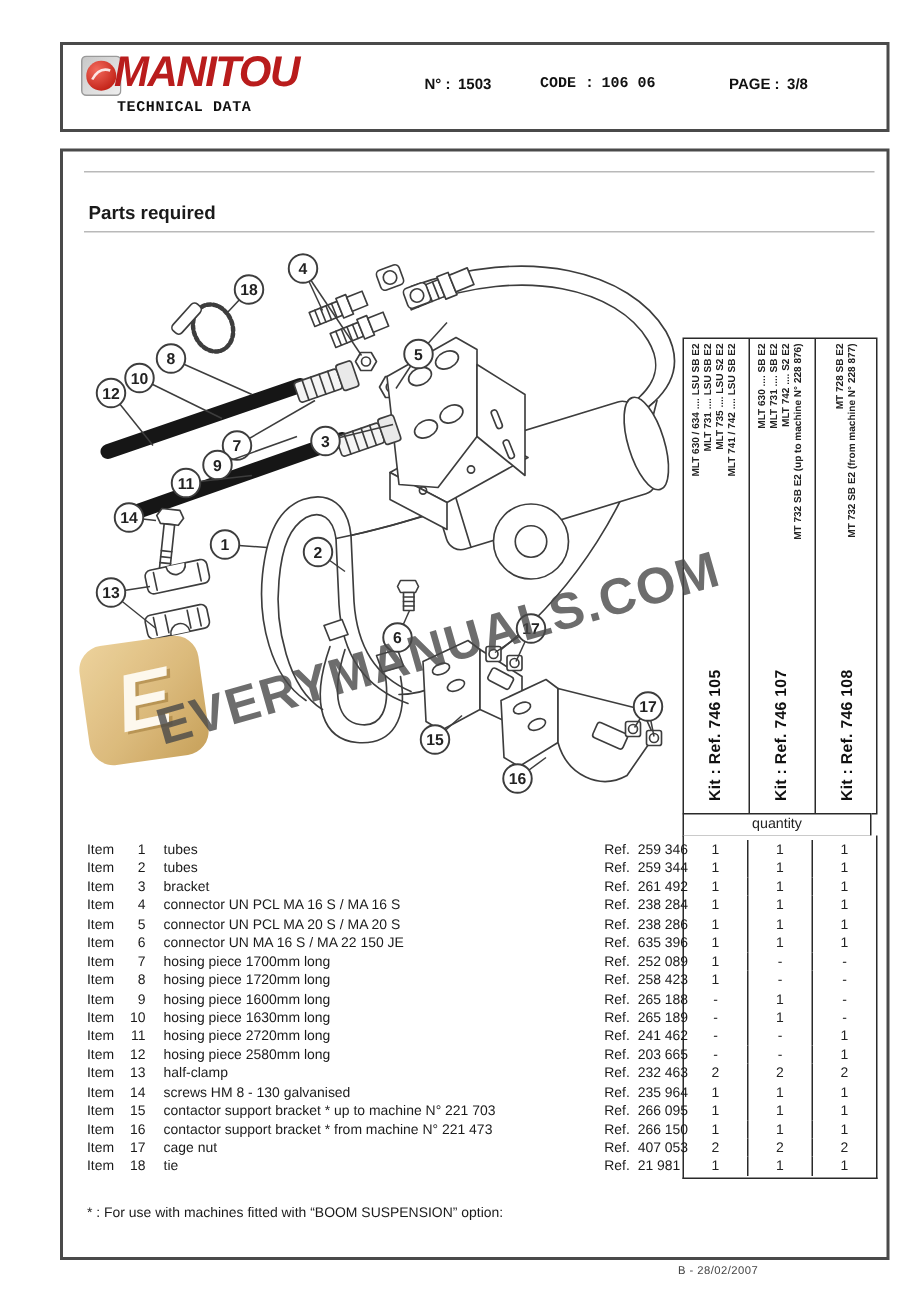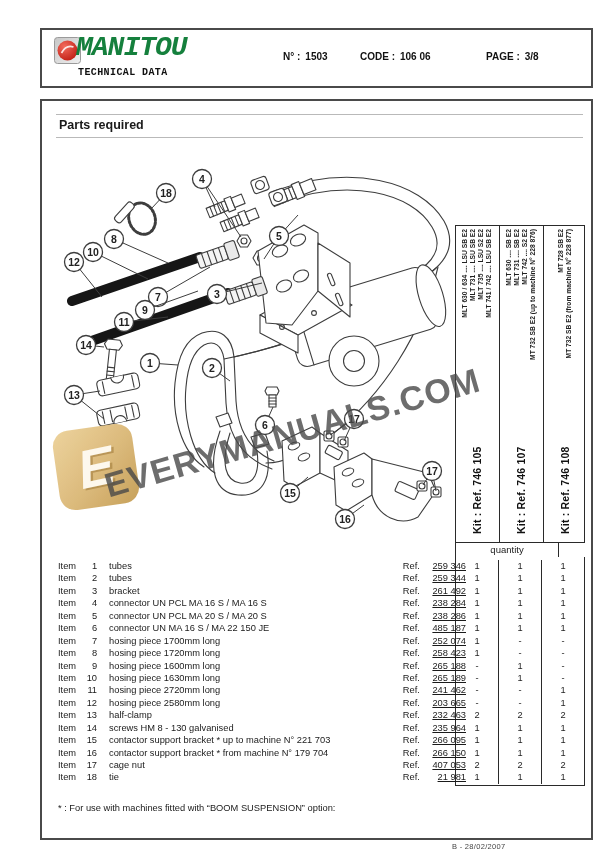--- a/index.html
+++ b/index.html
@@ -2,61 +2,61 @@
 <html><head>
 <meta charset="utf-8">
 <style>
   html,body{margin:0;padding:0;background:#fff;}
   body{width:612px;height:866px;overflow:hidden;font-family:"Liberation Sans",sans-serif;-webkit-font-smoothing:antialiased;}
   .page{position:relative;width:612px;height:866px;background:#fff;}
 
   
   .header-box{position:absolute;left:40px;top:28px;width:553px;height:60px;border:2px solid #4a4a4a;box-sizing:border-box;background:#fff;}
   .brand-icon{position:absolute;left:12px;top:7px;width:27px;height:27px;}
-  .brand-text{position:absolute;left:34px;top:2px;font-size:28px;font-weight:800;font-style:italic;letter-spacing:-1px;color:#15803d;transform:scaleY(1.02);font-family:Liberation Mono, monospace;}
+  .brand-text{position:absolute;left:34px;top:2px;font-size:28px;font-weight:800;font-style:italic;letter-spacing:-1px;color:#b91c1c;transform:scaleY(1.02);}
   .brand-sub{position:absolute;left:36px;top:37px;font-size:10px;font-weight:bold;letter-spacing:.4px;color:#111;font-family:Liberation Mono, monospace;}
   .hmeta{position:absolute;top:21px;font-size:10px;font-weight:bold;color:#111;white-space:nowrap;}
   .hmeta .lab{margin-right:5px;}
-  .m1{left:196px;margin-left:45px;} .m2{left:318px;} .m3{left:444px;}
+  .m1{left:196px;margin-left:45px;} .m2{left:318px;font-family:Liberation Mono, monospace;} .m3{left:444px;}
 
   
   .content-box{position:absolute;left:40px;top:99px;width:553px;height:741px;border:2px solid #4a4a4a;box-sizing:border-box;background:#fff;}
-  .section-title{position:absolute;left:14px;top:13px;width:524px;border-top:1px solid #b9b9b9;border-bottom:1px solid #b9b9b9;padding:3px 0 5px 3px;font-size:12.5px;font-weight:bold;color:#1a1a1a;}
+  .section-title{position:absolute;left:14px;top:13px;width:524px;border-top:1px solid #b9b9b9;border-bottom:1px solid #b9b9b9;padding:20px 0 5px 3px;font-size:12.5px;font-weight:bold;color:#1a1a1a;}
 
   
   #diagram-svg{position:absolute;left:10px;top:54px;width:405px;height:392px;z-index:1;}
 
   
   .watermark-text{position:absolute;left:56px;top:312px;width:392px;font-size:34px;font-weight:bold;letter-spacing:1px;color:rgba(72,72,72,.8);transform:rotate(-16deg);z-index:30;white-space:nowrap;pointer-events:none;}
   .watermark-logo{position:absolute;left:14px;top:326px;width:80px;height:80px;border-radius:16px;background:linear-gradient(135deg,#ecd096 0%,#d9b572 55%,#c39a4e 100%);opacity:.93;transform:rotate(-8deg);z-index:29;display:flex;align-items:center;justify-content:center;pointer-events:none;}
   .watermark-logo span{font-size:54px;font-weight:800;font-style:italic;color:#fdf8ec;text-shadow:2px 2px 0 rgba(150,110,40,.55);transform:rotate(-4deg);line-height:1;}
 
   
   #kit-table{position:absolute;left:413px;top:124px;width:130px;height:318px;border:1px solid #2a2a2a;box-sizing:border-box;background:#fff;z-index:2;}
   .kit-col{position:absolute;top:0;height:100%;width:43.33px;border-left:1px solid #2a2a2a;box-sizing:border-box;overflow:hidden;}
   .kit-col:first-child{border-left:none;}
   .kit-rot{position:absolute;left:0;top:0;width:316px;height:42px;transform:rotate(-90deg) translateX(-316px);transform-origin:0 0;display:flex;align-items:center;}
   .kit-ref{font-weight:bold;font-size:10.5px;margin-left:8px;white-space:nowrap;color:#111;letter-spacing:.2px;}
   .kit-models{margin-left:auto;display:flex;flex-direction:column;justify-content:center;height:100%;padding-right:3px;}
   .kit-model{font-size:6.7px;font-weight:bold;line-height:8.1px;white-space:nowrap;text-align:right;color:#222;}
 
-  .qty-header{position:absolute;left:413px;top:441px;width:104px;height:16px;border:1px solid #2a2a2a;box-sizing:border-box;text-align:center;font-size:9.5px;line-height:14px;color:#222;background:#fff;z-index:2;}
+  .qty-header{position:absolute;left:413px;top:441px;width:126px;height:16px;border:1px solid #2a2a2a;box-sizing:border-box;text-align:center;font-size:9.5px;line-height:14px;color:#222;background:#fff;z-index:2;}
   #qty-grid{position:absolute;left:413px;top:456px;width:130px;height:229px;border-left:1px solid #2a2a2a;border-right:1px solid #2a2a2a;border-bottom:1px solid #2a2a2a;box-sizing:border-box;padding-top:3px;background:#fff;z-index:2;}
   .qty-row{display:flex;height:12.45px;}
   .qty-cell{flex:1;text-align:center;font-size:9.3px;line-height:12.45px;color:#222;}
   .qty-cell + .qty-cell{border-left:1px solid #2a2a2a;}
 
   
   #items-list{position:absolute;left:16px;top:459px;width:408px;z-index:2;}
   .item-row{display:flex;height:12.45px;font-size:9.3px;line-height:12.45px;color:#1a1a1a;white-space:nowrap;}
   .c-itl{width:26px;}
   .c-num{width:16px;text-align:right;}
   .c-desc{width:273px;margin-left:12px;overflow:hidden;}
   .c-rfl{width:24px;margin-left:40px;}
-  .c-ref{width:44px;text-align:right;text-decoration:underline;}
+  .c-ref{width:44px;text-align:left;}
 
   .footnote{position:absolute;left:16px;top:702px;font-size:9.3px;color:#1a1a1a;z-index:2;text-align:center;}
   .doc-version{position:absolute;left:452px;top:842px;font-size:7.5px;color:#444;letter-spacing:.3px;}
 </style>
 </head>
 <body>
 
 <div class="page">
 
   <div class="header-box">
@@ -485,28 +485,28 @@
           <span class="c-num">5</span>
           <span class="c-desc">connector UN PCL MA 20 S / MA 20 S</span>
           <span class="c-rfl">Ref.</span>
           <span class="c-ref">238 286</span>
         </div>
         <div class="item-row">
           <span class="c-itl">Item</span>
           <span class="c-num">6</span>
           <span class="c-desc">connector UN MA 16 S / MA 22 150 JE</span>
           <span class="c-rfl">Ref.</span>
-          <span class="c-ref">485 187</span>
+          <span class="c-ref">635 396</span>
         </div>
         <div class="item-row">
           <span class="c-itl">Item</span>
           <span class="c-num">7</span>
           <span class="c-desc">hosing piece 1700mm long</span>
           <span class="c-rfl">Ref.</span>
-          <span class="c-ref">252 074</span>
+          <span class="c-ref">252 089</span>
         </div>
         <div class="item-row">
           <span class="c-itl">Item</span>
           <span class="c-num">8</span>
           <span class="c-desc">hosing piece 1720mm long</span>
           <span class="c-rfl">Ref.</span>
           <span class="c-ref">258 423</span>
         </div>
         <div class="item-row">
           <span class="c-itl">Item</span>
@@ -553,21 +553,21 @@
         <div class="item-row">
           <span class="c-itl">Item</span>
           <span class="c-num">15</span>
           <span class="c-desc">contactor support bracket * up to machine N° 221 703</span>
           <span class="c-rfl">Ref.</span>
           <span class="c-ref">266 095</span>
         </div>
         <div class="item-row">
           <span class="c-itl">Item</span>
           <span class="c-num">16</span>
-          <span class="c-desc">contactor support bracket * from machine N° 179 704</span>
+          <span class="c-desc">contactor support bracket * from machine N° 221 473</span>
           <span class="c-rfl">Ref.</span>
           <span class="c-ref">266 150</span>
         </div>
         <div class="item-row">
           <span class="c-itl">Item</span>
           <span class="c-num">17</span>
           <span class="c-desc">cage nut</span>
           <span class="c-rfl">Ref.</span>
           <span class="c-ref">407 053</span>
         </div>

